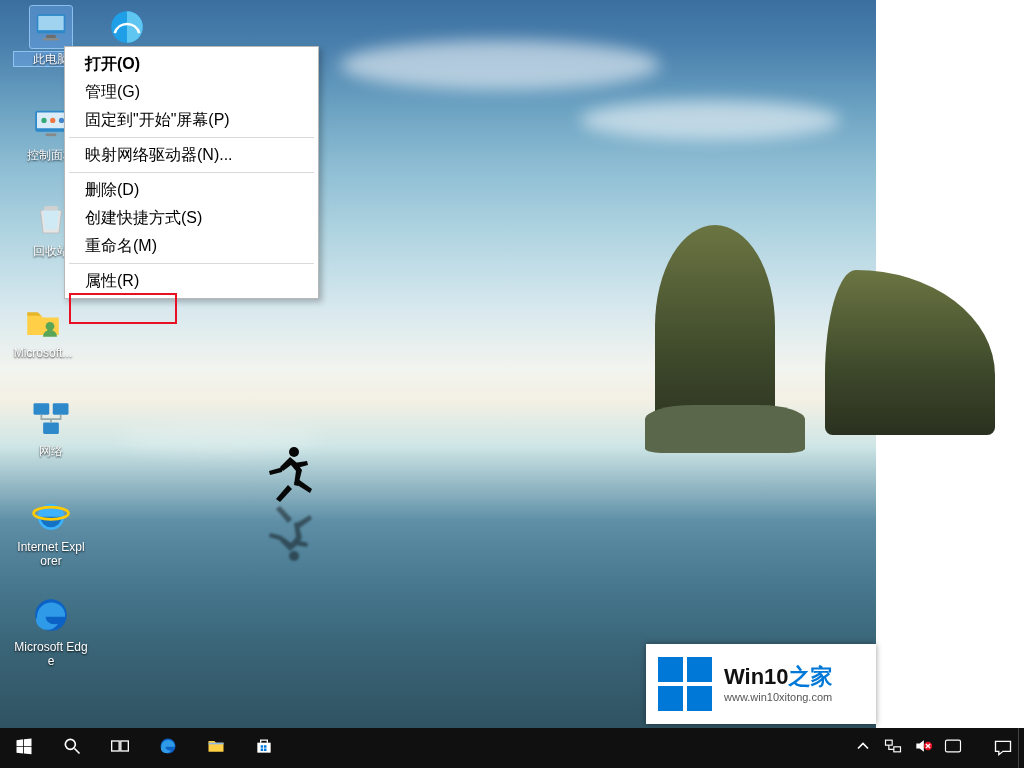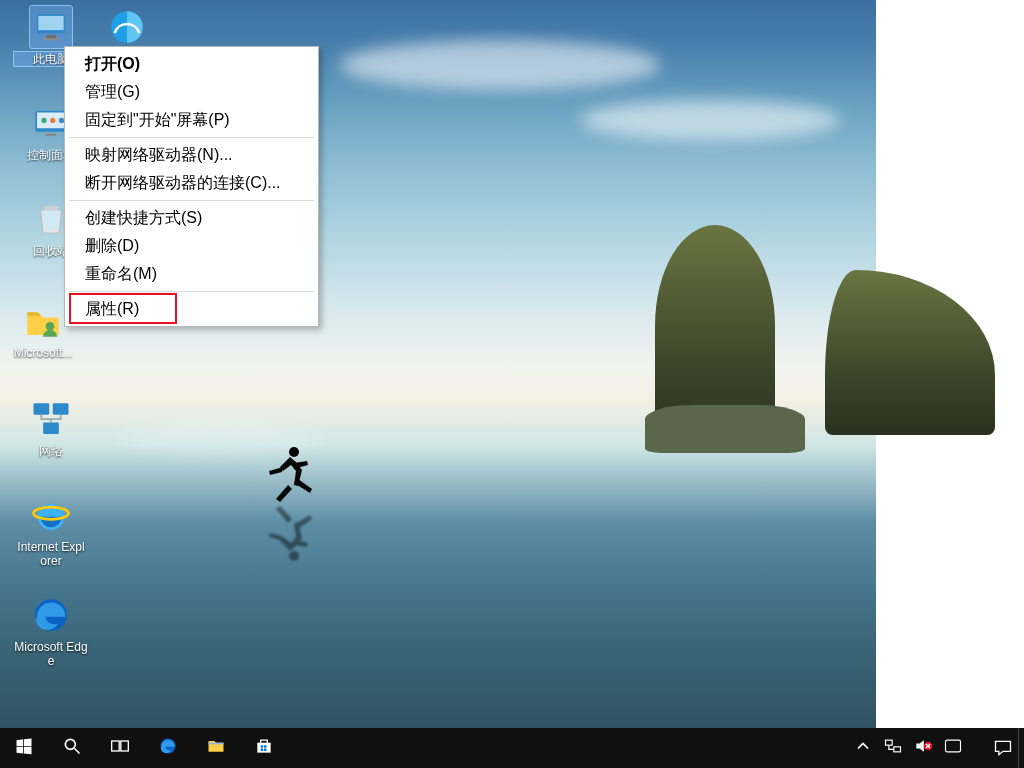--- a/index.html
+++ b/index.html
@@ -191,30 +191,43 @@
         <div class="lbl">Microsoft Edge</div>
       </div>
     </div>
 
   <div id="ctx">
       <div class="item bold">打开(O)</div>
       <div class="item">管理(G)</div>
       <div class="item">固定到"开始"屏幕(P)</div>
       <hr>
       <div class="item">映射网络驱动器(N)...</div>
-      <div class="item">断开网络驱动器的连接(C)...</div>
       <hr>
+      <div class="item">删除(D)</div>
       <div class="item">创建快捷方式(S)</div>
-      <div class="item">删除(D)</div>
       <div class="item">重命名(M)</div>
       <hr>
       <div class="item">属性(R)</div>
       <div class="hl" style="left: 4px; top: 246px; width: 108px; height: 31px;"></div>
     </div>
 
+  <div id="wm">
+    <div class="sq">
+        <span></span>
+        <span></span>
+        <span></span>
+        <span></span>
+      </div>
+    <div class="txt">
+      <div class="t1">
+        <span>Win10</span><em>之家</em>
+      </div>
+      <div class="t2">www.win10xitong.com</div>
+    </div>
+  </div>
 
   <div id="taskbar">
     <div id="tb-buttons" style="display:flex;">
         <div class="tb">
           <span><svg viewBox="0 0 24 24">
               <path fill="#fff" d="M3 5l8-1v8H3zM12 3.8L21 3v9h-9zM3 13h8v8l-8-1zM12 13h9v9l-9-1z"></path>
             </svg></span>
         </div>
         <div class="tb">
           <span><svg viewBox="0 0 24 24">

